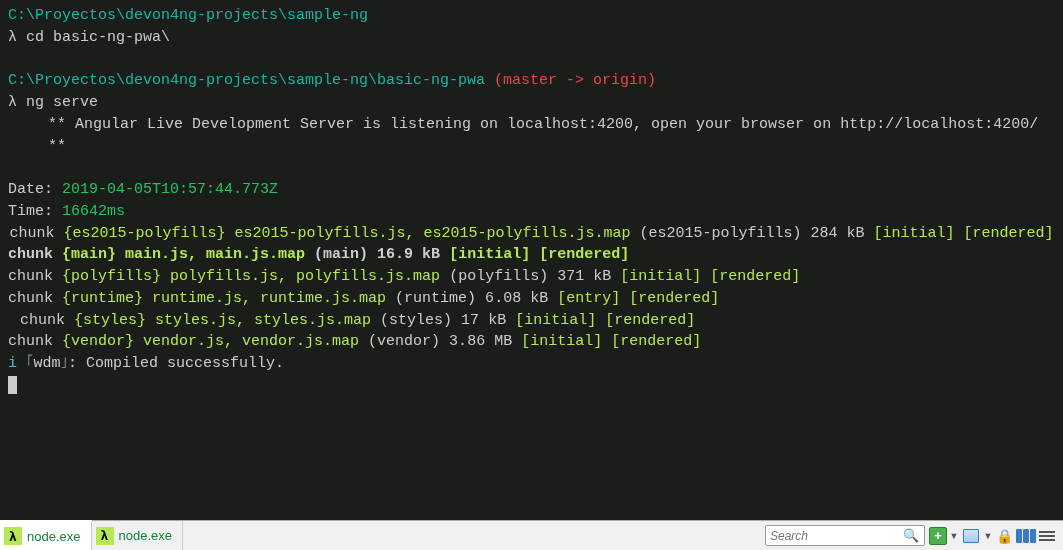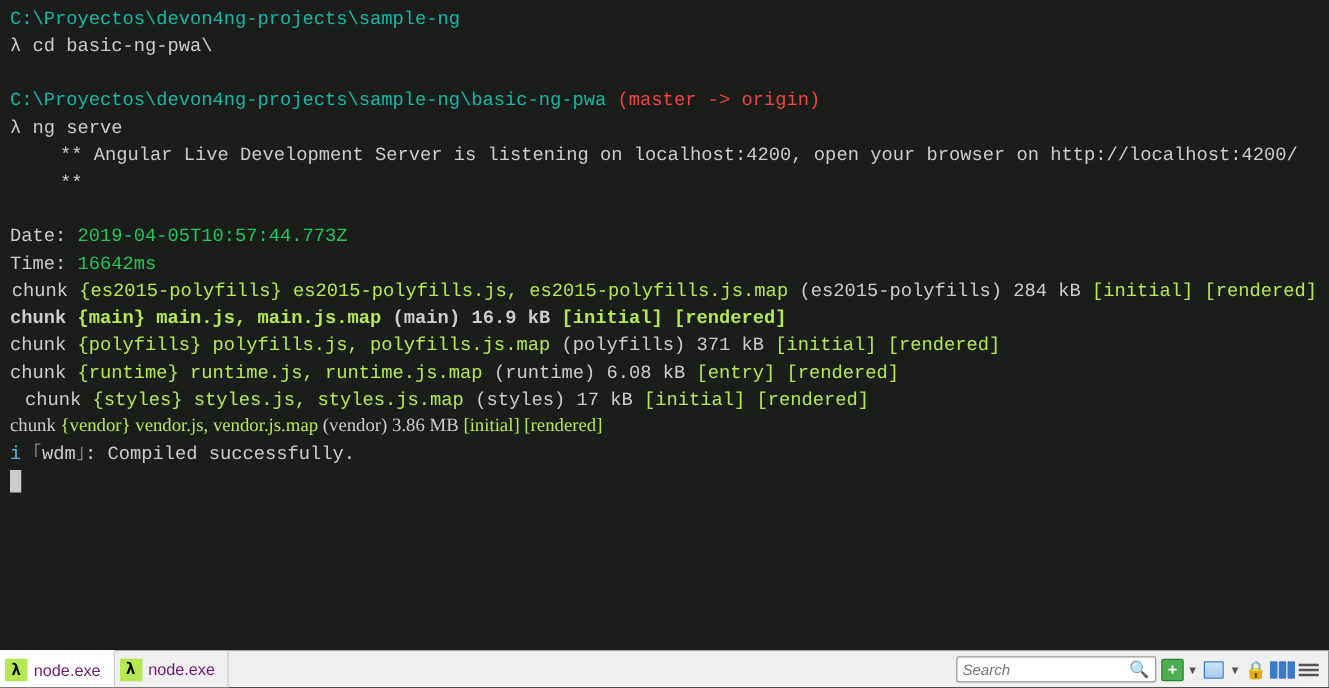--- a/index.html
+++ b/index.html
@@ -67,21 +67,21 @@
     height: 18px;
     background: #b5e853;
     color: #000;
     display: flex;
     align-items: center;
     justify-content: center;
     font-family: monospace;
     font-weight: bold;
     font-size: 13px;
   }
-  .tab-label { color: #701a75; }
+  .tab-label { color: #15803d; }
 
   .spacer { flex: 1; }
   
   .searchbox {
     display: flex;
     align-items: center;
     margin: 4px 4px 4px 0;
     background: #fff;
     border: 1px solid #999;
     border-radius: 2px;
@@ -168,21 +168,21 @@
   <div class="line">&nbsp;</div>
   <div class="line"><span class="gray">Date:</span> <span class="white">2019-04-05T10:57:44.773Z</span></div>
   <div class="line"><span class="gray">Time:</span> <span class="white">16642ms</span></div>
 
   <div id="chunks-container">
       <div class="line" style="white-space: pre-wrap; text-align: center;"><span class="gray">chunk </span><span class="yellow">{es2015-polyfills}</span> <span class="yellow">es2015-polyfills.js, es2015-polyfills.js.map</span> <span class="gray">(es2015-polyfills) 284 kB </span><span class="yellow">[initial] [rendered]</span></div>
       <div class="line" style="white-space: pre-wrap; font-weight: bold;"><span class="gray">chunk </span><span class="yellow">{main}</span> <span class="yellow">main.js, main.js.map</span> <span class="gray">(main) 16.9 kB </span><span class="yellow">[initial] [rendered]</span></div>
       <div class="line" style="white-space: pre-wrap;"><span class="gray">chunk </span><span class="yellow">{polyfills}</span> <span class="yellow">polyfills.js, polyfills.js.map</span> <span class="gray">(polyfills) 371 kB </span><span class="yellow">[initial] [rendered]</span></div>
       <div class="line" style="white-space: pre-wrap;"><span class="gray">chunk </span><span class="yellow">{runtime}</span> <span class="yellow">runtime.js, runtime.js.map</span> <span class="gray">(runtime) 6.08 kB </span><span class="yellow">[entry] [rendered]</span></div>
       <div class="line" style="white-space: pre-wrap; margin-left: 12px;"><span class="gray">chunk </span><span class="yellow">{styles}</span> <span class="yellow">styles.js, styles.js.map</span> <span class="gray">(styles) 17 kB </span><span class="yellow">[initial] [rendered]</span></div>
-      <div class="line" style="white-space: pre-wrap; font-family: Liberation Serif, serif;"><span class="gray">chunk </span><span class="yellow">{vendor}</span> <span class="yellow">vendor.js, vendor.js.map</span> <span class="gray">(vendor) 3.86 MB </span><span class="yellow">[initial] [rendered]</span></div>
+      <div class="line" style="white-space: pre-wrap;"><span class="gray">chunk </span><span class="yellow">{vendor}</span> <span class="yellow">vendor.js, vendor.js.map</span> <span class="gray">(vendor) 3.86 MB </span><span class="yellow">[initial] [rendered]</span></div>
     </div>
 
   <div class="line"><span class="info-i">i</span> <span class="box">｢</span><span class="gray">wdm</span><span class="box">｣</span><span class="gray">: Compiled successfully.</span></div>
   <div class="line"><span class="cursor"></span></div>
 </div>
 
 <div class="statusbar">
   <div class="tab active">
     <span class="lambda-icon">λ</span>
     <span class="tab-label">node.exe</span>

